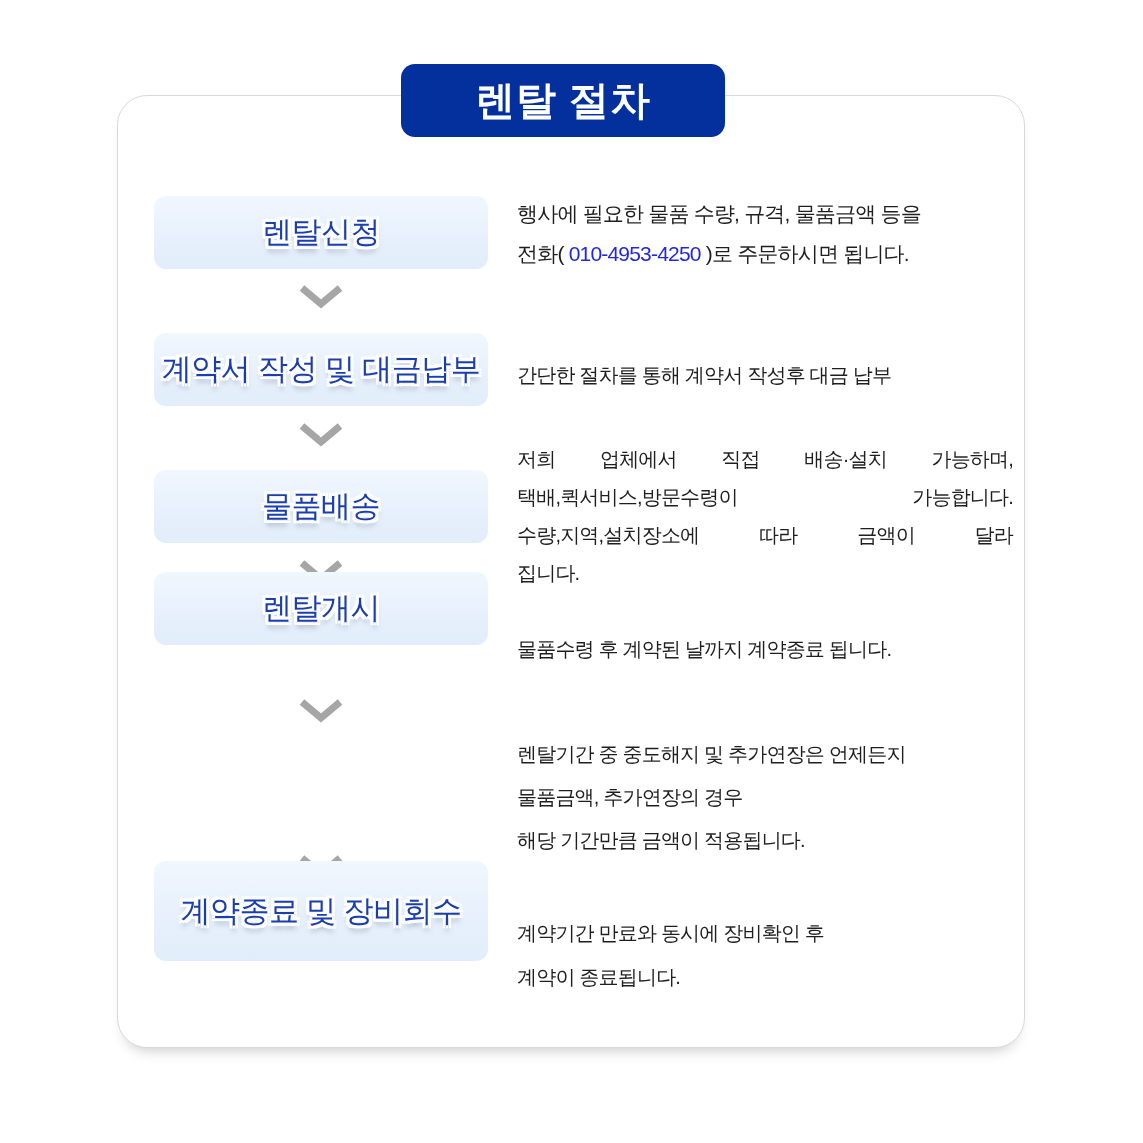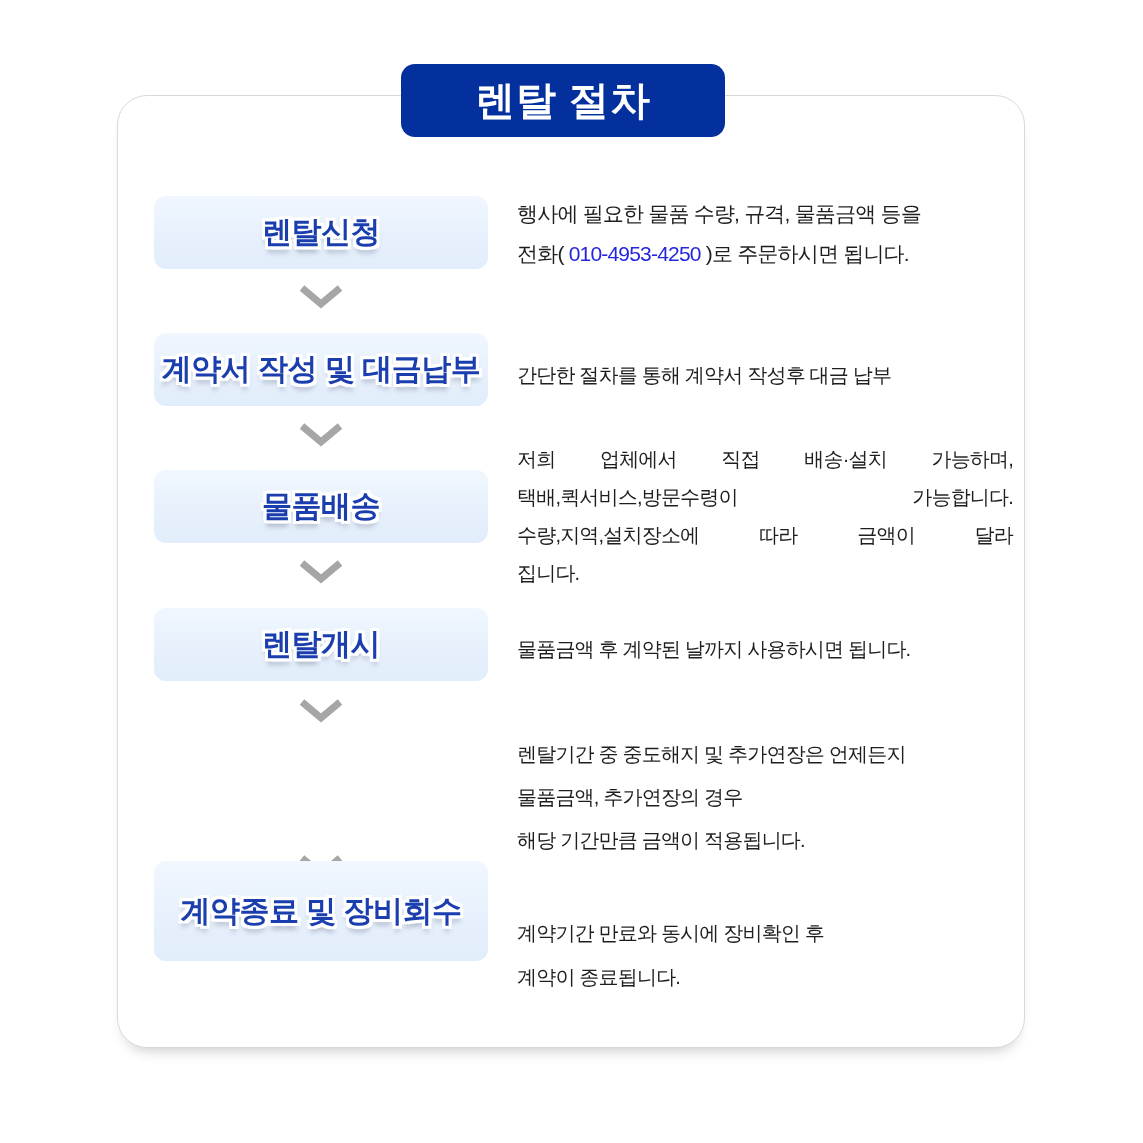--- a/index.html
+++ b/index.html
@@ -45,21 +45,21 @@
     left: 154px;
     width: 334px; height: 73px;
     background: linear-gradient(180deg, #f0f7fe 0%, #e7f0fc 55%, #e2edfb 100%);
     border-radius: 12px;
     display: flex; align-items: center; justify-content: center;
     z-index: 2;
   }
   .step-label {
     color: #1b3eae;
     font-size: 30px;
-    font-weight: bold;
+    font-weight: normal;
     letter-spacing: -0.5px;
     white-space: nowrap;
     text-shadow:
       -3px -3px 0 #ffffff, 3px -3px 0 #ffffff,
       -3px  3px 0 #ffffff, 3px  3px 0 #ffffff,
       -3px  0   0 #ffffff, 3px  0   0 #ffffff,
        0   -3px 0 #ffffff, 0    3px 0 #ffffff,
        0    6px 5px rgba(110,120,140,0.55);
   }
 
@@ -134,25 +134,25 @@
     <div class="line stretch">저희 업체에서 직접 배송·설치 가능하며,</div>
     <div class="line stretch">택배,퀵서비스,방문수령이 가능합니다.</div>
     <div class="line stretch">수량,지역,설치장소에 따라 금액이 달라</div>
     <div class="line">집니다.</div>
   </div>
 
   <svg class="chevron" style="top:560px" viewBox="0 0 46 24">
     <path d="M4 3 L23 19 L42 3" fill="none" stroke="#a6a6a6" stroke-width="7"></path>
   </svg>
 
-  <div class="step-box" style="top:608px">
+  <div class="step-box" style="top:572px">
     <span class="step-label">렌탈개시</span>
   </div>
   <div class="desc d4">
-    <div class="line">물품금액 후 계약된 날까지 사용하시면 됩니다.</div>
+    <div class="line">물품수령 후 계약된 날까지 계약종료 됩니다.</div>
   </div>
 
   <svg class="chevron" style="top:699px" viewBox="0 0 46 24">
     <path d="M4 3 L23 19 L42 3" fill="none" stroke="#a6a6a6" stroke-width="7"></path>
   </svg>
 
   <div class="desc d5">
     <div class="line">렌탈기간 중 중도해지 및 추가연장은 언제든지</div>
     <div class="line">물품금액, 추가연장의 경우</div>
     <div class="line">해당 기간만큼 금액이 적용됩니다.</div>

